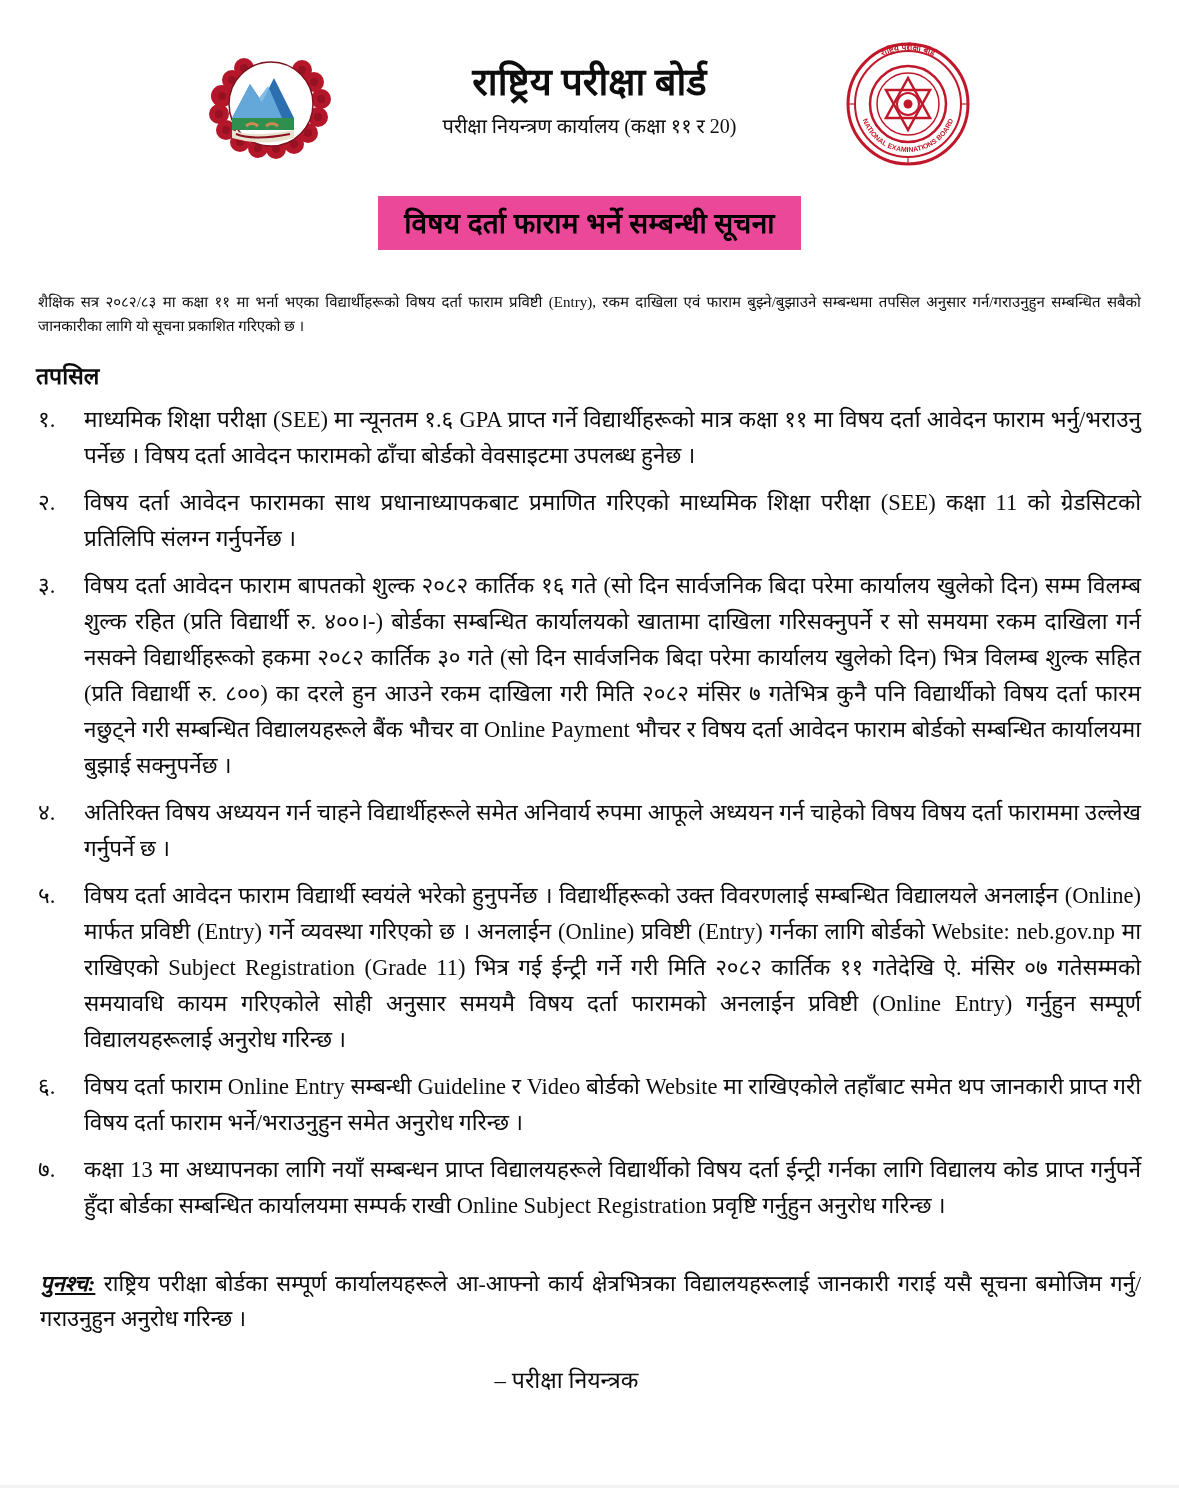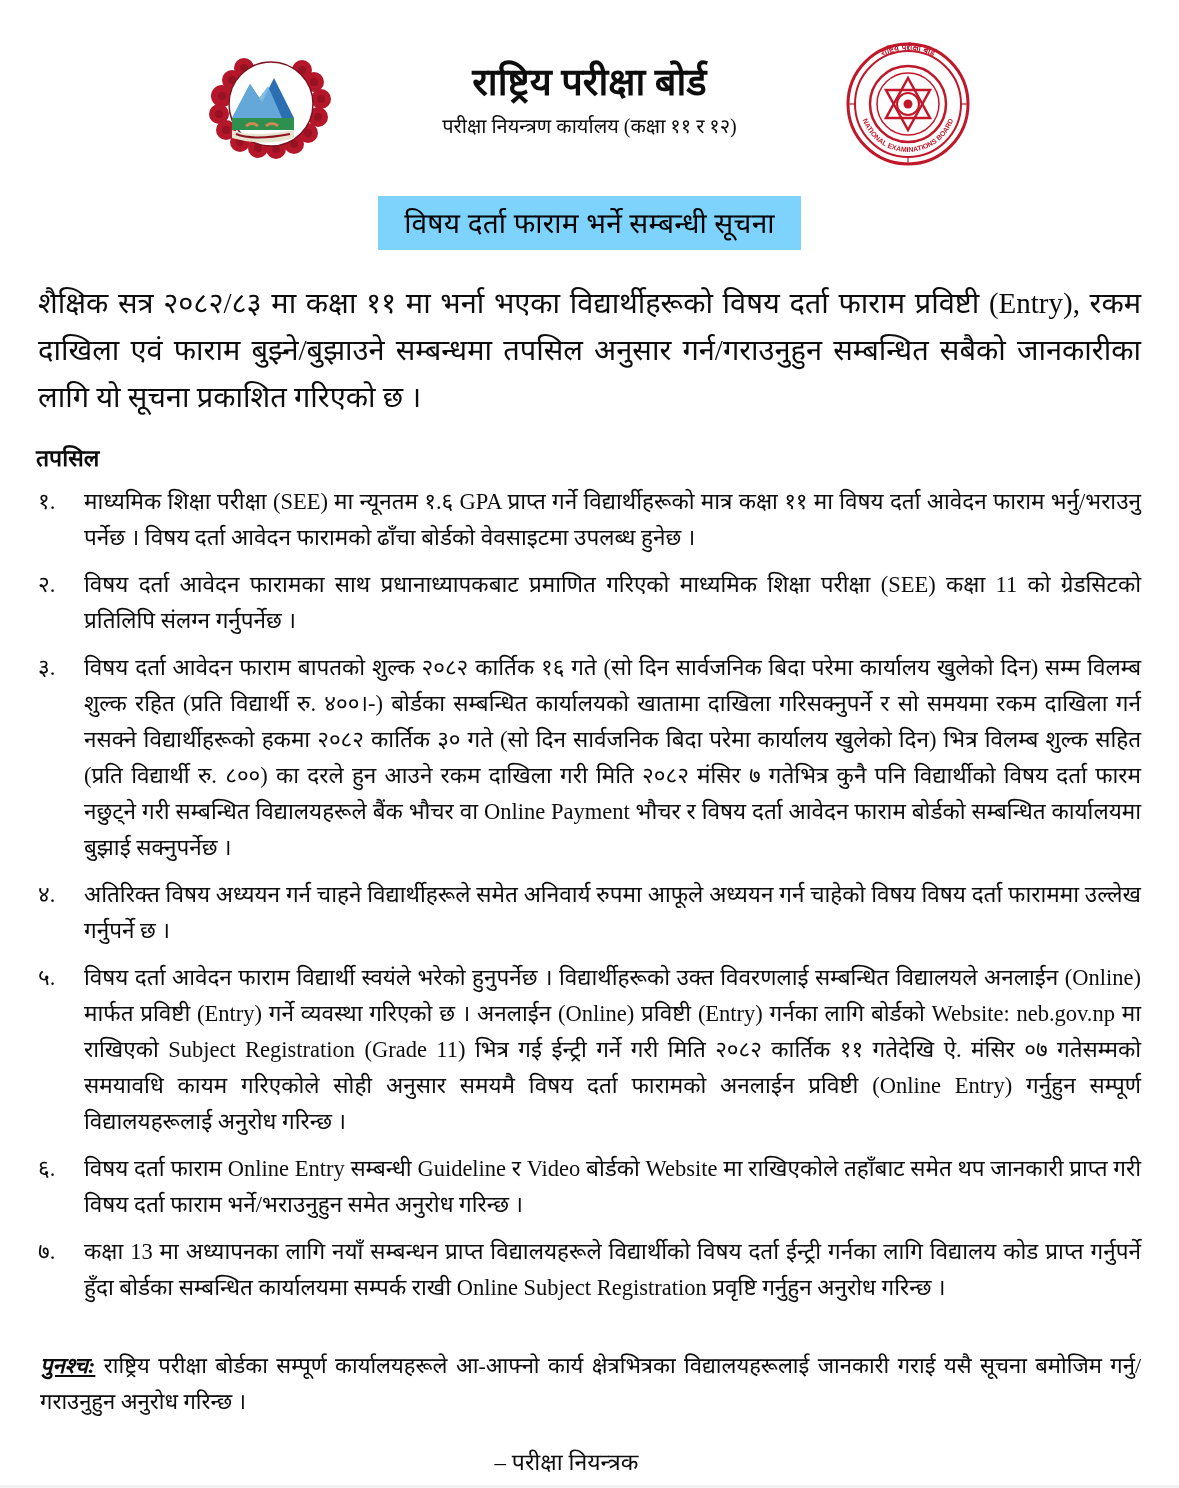--- a/index.html
+++ b/index.html
@@ -76,32 +76,32 @@
     margin-top: 2px;
   }
 
   
   .title-wrap {
     text-align: center;
     margin-top: 26px;
   }
   .notice-title {
     display: inline-block;
-    background: #7dd3fc;
+    background: #ec4899;
     padding: 7px 26px 9px 26px;
     font-size: 28px;
-    font-weight: 400;
+    font-weight: 700;
     letter-spacing: .3px;
     color: #000;
   }
 
   
   .intro {
-    margin-top: 30px;
-    font-size: 29px;
+    margin-top: 40px;
+    font-size: 15px;
     line-height: 1.62;
     text-align: justify;
     text-justify: inter-word;
     padding: 0 4px;
   }
   .section-label {
     margin-top: 20px;
     font-size: 23px;
     font-weight: 700;
     padding-left: 2px;
@@ -208,21 +208,21 @@
         <path d="M30 92 q20 8 62 0 v8 q-30 9 -62 0 z" fill="#e8e2cf"></path>
         <path d="M34 96 q18 7 54 0" stroke="#8a1420" stroke-width="2" fill="none"></path>
 
         <path d="M44 88 q6 -5 12 0" stroke="#c98a53" stroke-width="3" fill="none"></path>
         <path d="M64 88 q6 -5 12 0" stroke="#c98a53" stroke-width="3" fill="none"></path>
       </svg>
     </div>
 
     <div class="header-center">
       <div class="h-board">राष्ट्रिय परीक्षा बोर्ड</div>
-      <div class="h-office">परीक्षा नियन्त्रण कार्यालय (कक्षा ११ र १२)</div>
+      <div class="h-office">परीक्षा नियन्त्रण कार्यालय (कक्षा ११ र 20)</div>
     </div>
 
     <div class="seal">
       <svg width="140" height="136" viewBox="0 0 140 136" xmlns="http://www.w3.org/2000/svg">
         <defs>
           <path id="arcTop" d="M 16 70 A 54 54 0 0 1 124 70"></path>
           <path id="arcBot" d="M 22 70 A 48 48 0 0 0 118 70"></path>
         </defs>
         <circle cx="70" cy="70" r="60" fill="none" stroke="#c0182a" stroke-width="3"></circle>
         <circle cx="70" cy="70" r="53" fill="none" stroke="#c0182a" stroke-width="2"></circle>

